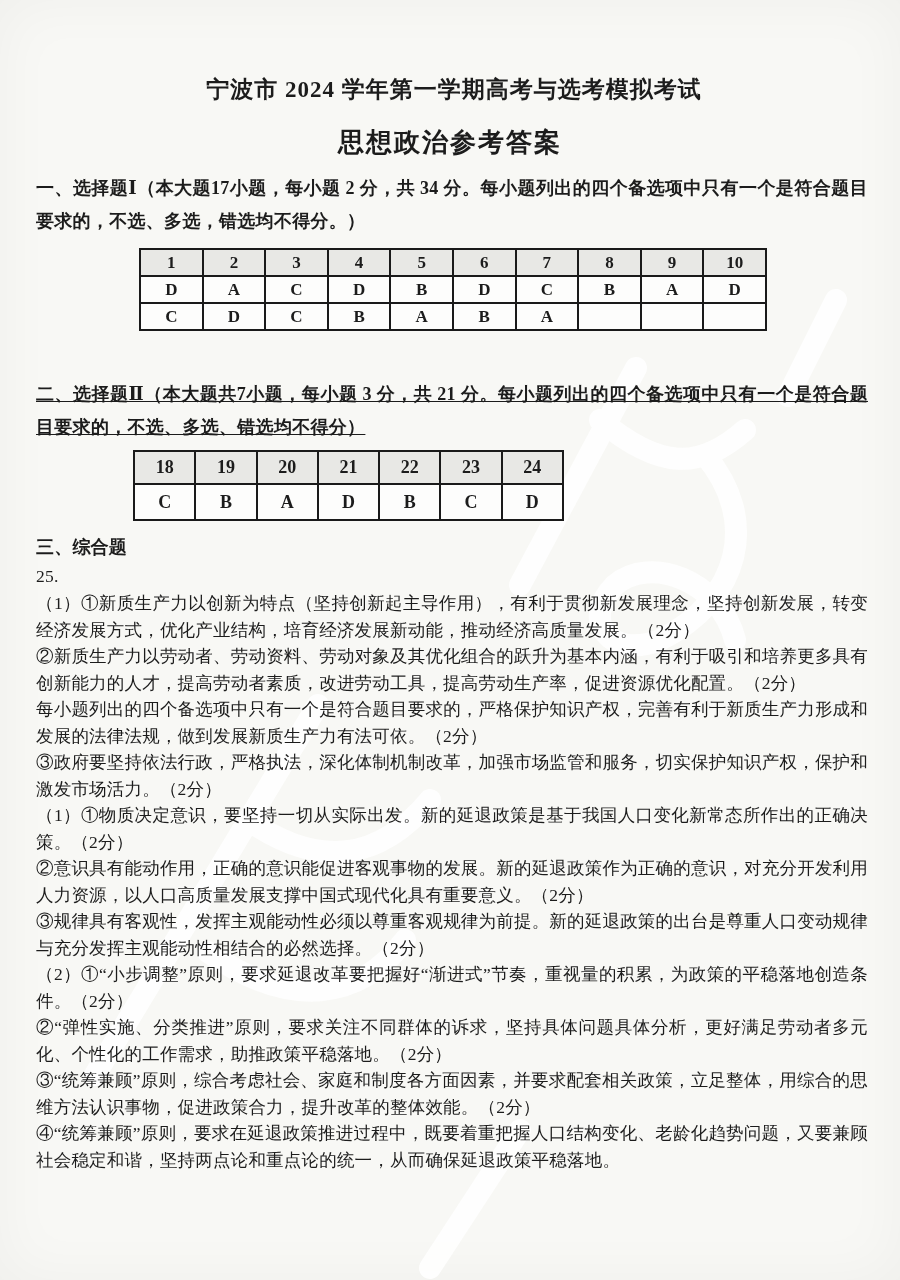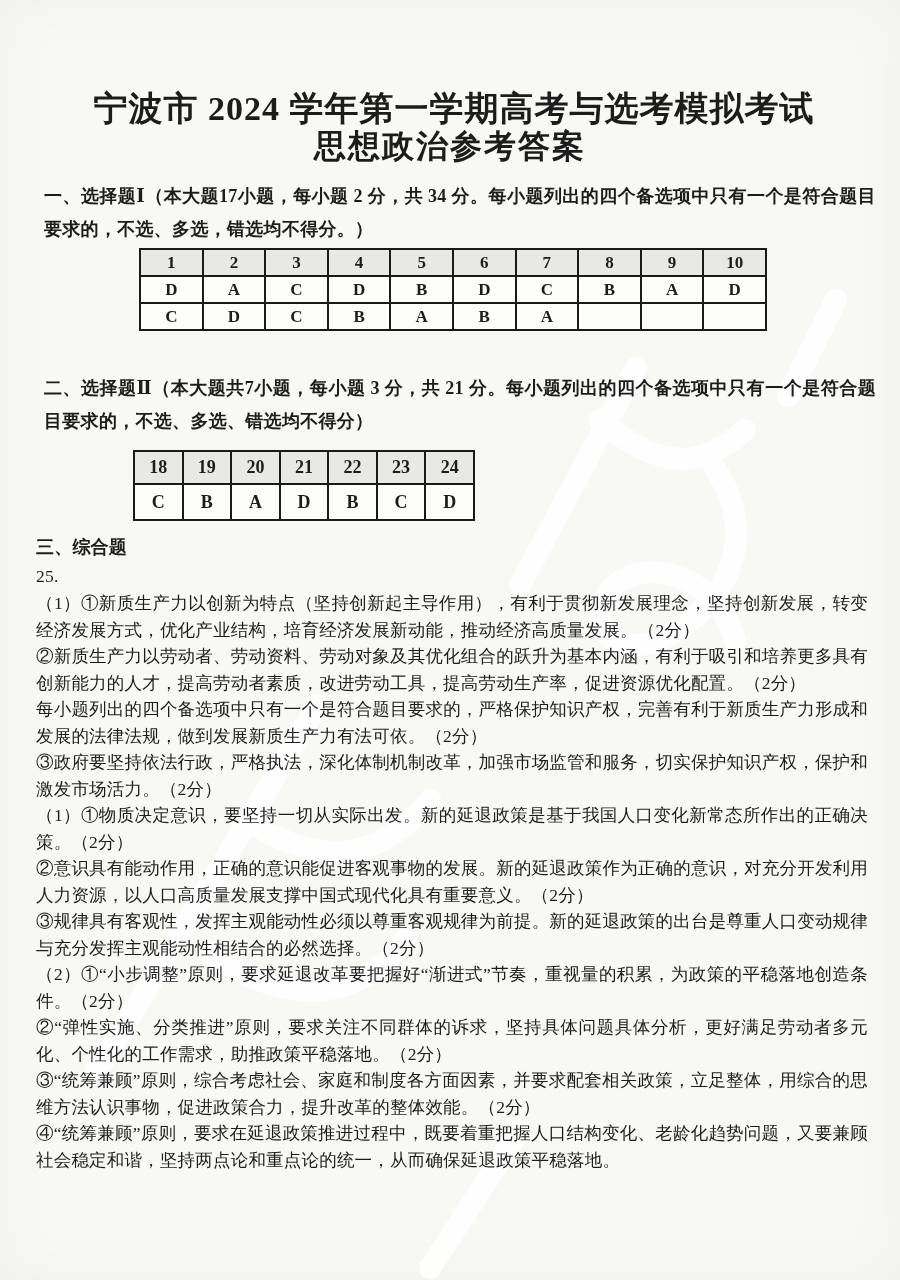--- a/index.html
+++ b/index.html
@@ -16,64 +16,64 @@
   .watermark {
     position: absolute;
     left: 0; top: 0;
     z-index: 0;
     pointer-events: none;
   }
   .content { position: relative; z-index: 1; }
   .doc-title {
     position: absolute;
     top: 74px; left: 8px; right: 0;
-    margin: 12px;
+    margin: 0;
     text-align: center;
-    font-size: 34px;
+    font-size: 23px;
     font-weight: 700;
     letter-spacing: 1px;
   }
   .doc-subtitle {
     position: absolute;
     top: 125px; left: 0; right: 0;
     margin: 0;
     text-align: center;
-    font-size: 32px;
+    font-size: 26px;
     font-weight: 700;
     letter-spacing: 2px;
   }
   .sec-heading {
     position: absolute;
     left: 36px;
     width: 832px;
-    margin: 8px;
+    margin: 0;
     font-size: 18px;
     font-weight: 700;
     line-height: 33px;
     text-align: justify;
     letter-spacing: 0.3px;
   }
   .sec1-heading { top: 172px; }
-  .sec2-heading { top: 364px; }
+  .sec2-heading { top: 378px; text-decoration: underline; }
   table {
     position: absolute;
     border-collapse: collapse;
     table-layout: fixed;
     text-align: center;
     font-weight: 700;
     background: #fdfdfc;
   }
   td {
     border: 2px solid #1a1a1a;
     padding: 0;
     overflow: hidden;
   }
   .t1 { left: 139px; top: 248px; width: 628px; font-size: 17px; }
   .t1 tr { height: 27px; }
-  .t2 { left: 133px; top: 450px; width: 342px; font-size: 18px; }
+  .t2 { left: 133px; top: 450px; width: 431px; font-size: 18px; }
   .t2 tr.num-row { height: 33px; }
   .t2 tr.ans-row { height: 36px; }
   td.shaded { background: #e8e8e5; }
   .answers {
     position: absolute;
     left: 36px;
     top: 532px;
     width: 832px;
     font-size: 17.5px;
     line-height: 26.5px;

